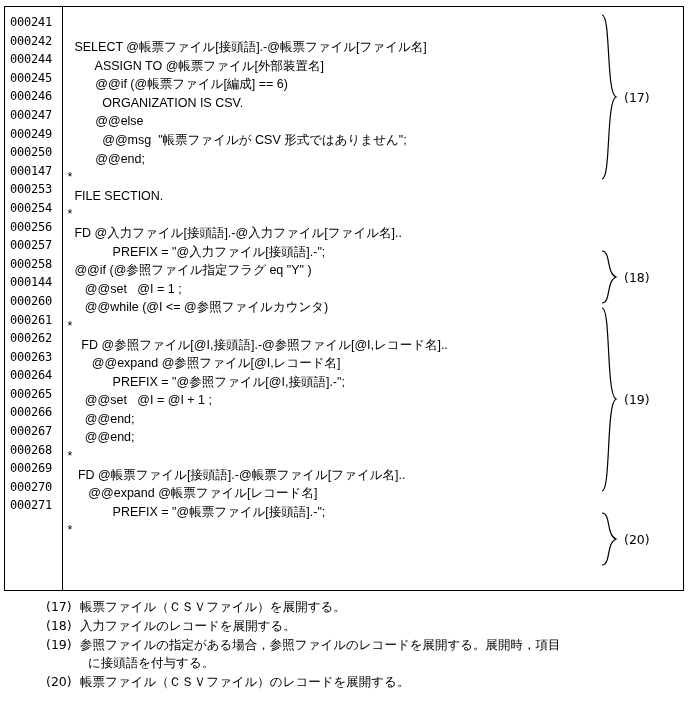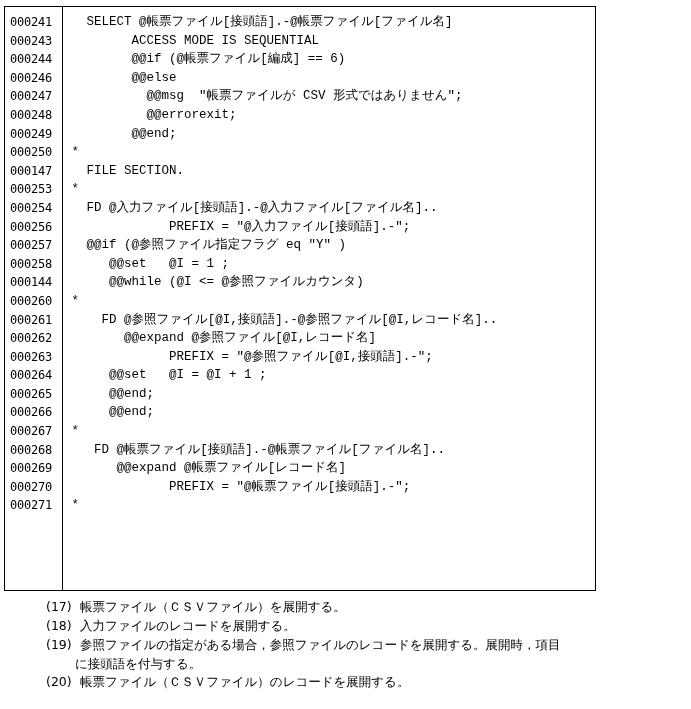--- a/index.html
+++ b/index.html
@@ -17,21 +17,21 @@
   #page {
     position: relative;
     width: 691px;
     height: 709px;
   }
   
   .code-box {
     position: absolute;
     left: 4px;
     top: 6px;
-    width: 592px;
+    width: 680px;
     height: 585px;
     border: 1px solid #000000;
     box-sizing: border-box;
     background: #ffffff;
     overflow: hidden;
   }
   .code-lines {
     position: absolute;
     left: 0px;
     top: 6px;
@@ -49,23 +49,24 @@
     flex: 0 0 54px;
     padding-left: 5px;
     font-size: 12px;
     font-family: "DejaVu Sans Mono", "Liberation Mono", monospace;
     letter-spacing: -0.2px;
     color: #000000;
   }
   .code-text {
     flex: 1 1 auto;
     font-size: 12.5px;
-    font-family: Liberation Mono, monospace;
+    font-family: Liberation Sans, sans-serif;
     color: #000000;
     white-space: pre;
+    margin-top: 25px;
   }
   
   .sep {
     position: absolute;
     left: 57px;
     top: 0px;
     bottom: 0px;
     width: 1px;
     background: #000000;
   }
@@ -102,59 +103,59 @@
   }
   .note-num {
     flex: 0 0 34px;
     white-space: pre;
   }
   .note-text {
     flex: 1 1 auto;
     white-space: pre-wrap;
   }
   .note-cont {
-    margin-left: 29px;
-    font-family: Liberation Serif, serif;
+    margin-left: 42px;
+    font-family: Liberation Mono, monospace;
     font-size: 12.5px;
     line-height: 18px;
     white-space: pre-wrap;
   }
 </style>
 </head>
 <body>
 
 <div id="page">
 
   <div class="code-box">
     <div class="sep"></div>
 
     <div class="code-lines">
       <div class="code-line">
         <span class="lineno">000241</span>
         <span class="code-text">   SELECT @帳票ファイル[接頭語].-@帳票ファイル[ファイル名]</span>
       </div>
       <div class="code-line">
-        <span class="lineno">000243</span>
-        <span class="code-text">         ACCESS MODE IS SEQUENTIAL</span>
+        <span class="lineno">000242</span>
+        <span class="code-text">         ASSIGN TO @帳票ファイル[外部装置名]</span>
       </div>
       <div class="code-line">
         <span class="lineno">000244</span>
         <span class="code-text">         @@if (@帳票ファイル[編成] == 6)</span>
       </div>
       <div class="code-line">
+        <span class="lineno">000245</span>
+        <span class="code-text">           ORGANIZATION IS CSV.</span>
+      </div>
+      <div class="code-line">
         <span class="lineno">000246</span>
         <span class="code-text">         @@else</span>
       </div>
       <div class="code-line">
         <span class="lineno">000247</span>
         <span class="code-text">           @@msg  "帳票ファイルが CSV 形式ではありません";</span>
-      </div>
-      <div class="code-line">
-        <span class="lineno">000248</span>
-        <span class="code-text">           @@errorexit;</span>
       </div>
       <div class="code-line">
         <span class="lineno">000249</span>
         <span class="code-text">         @@end;</span>
       </div>
       <div class="code-line">
         <span class="lineno">000250</span>
         <span class="code-text"> *</span>
       </div>
       <div class="code-line">

